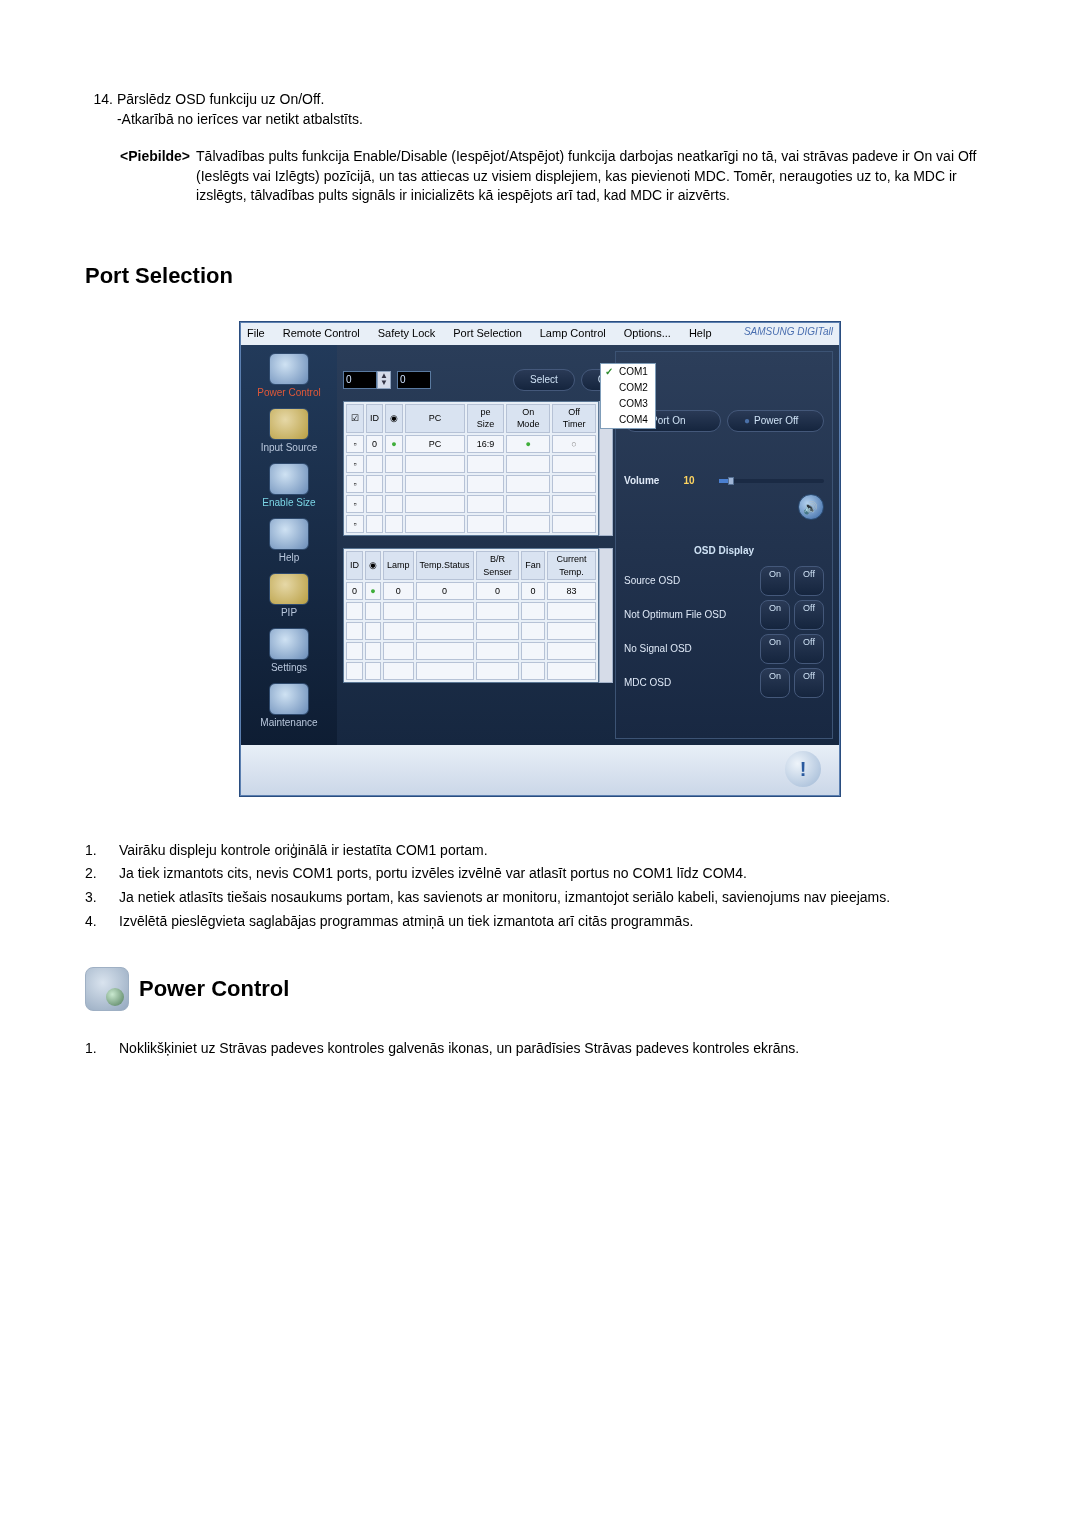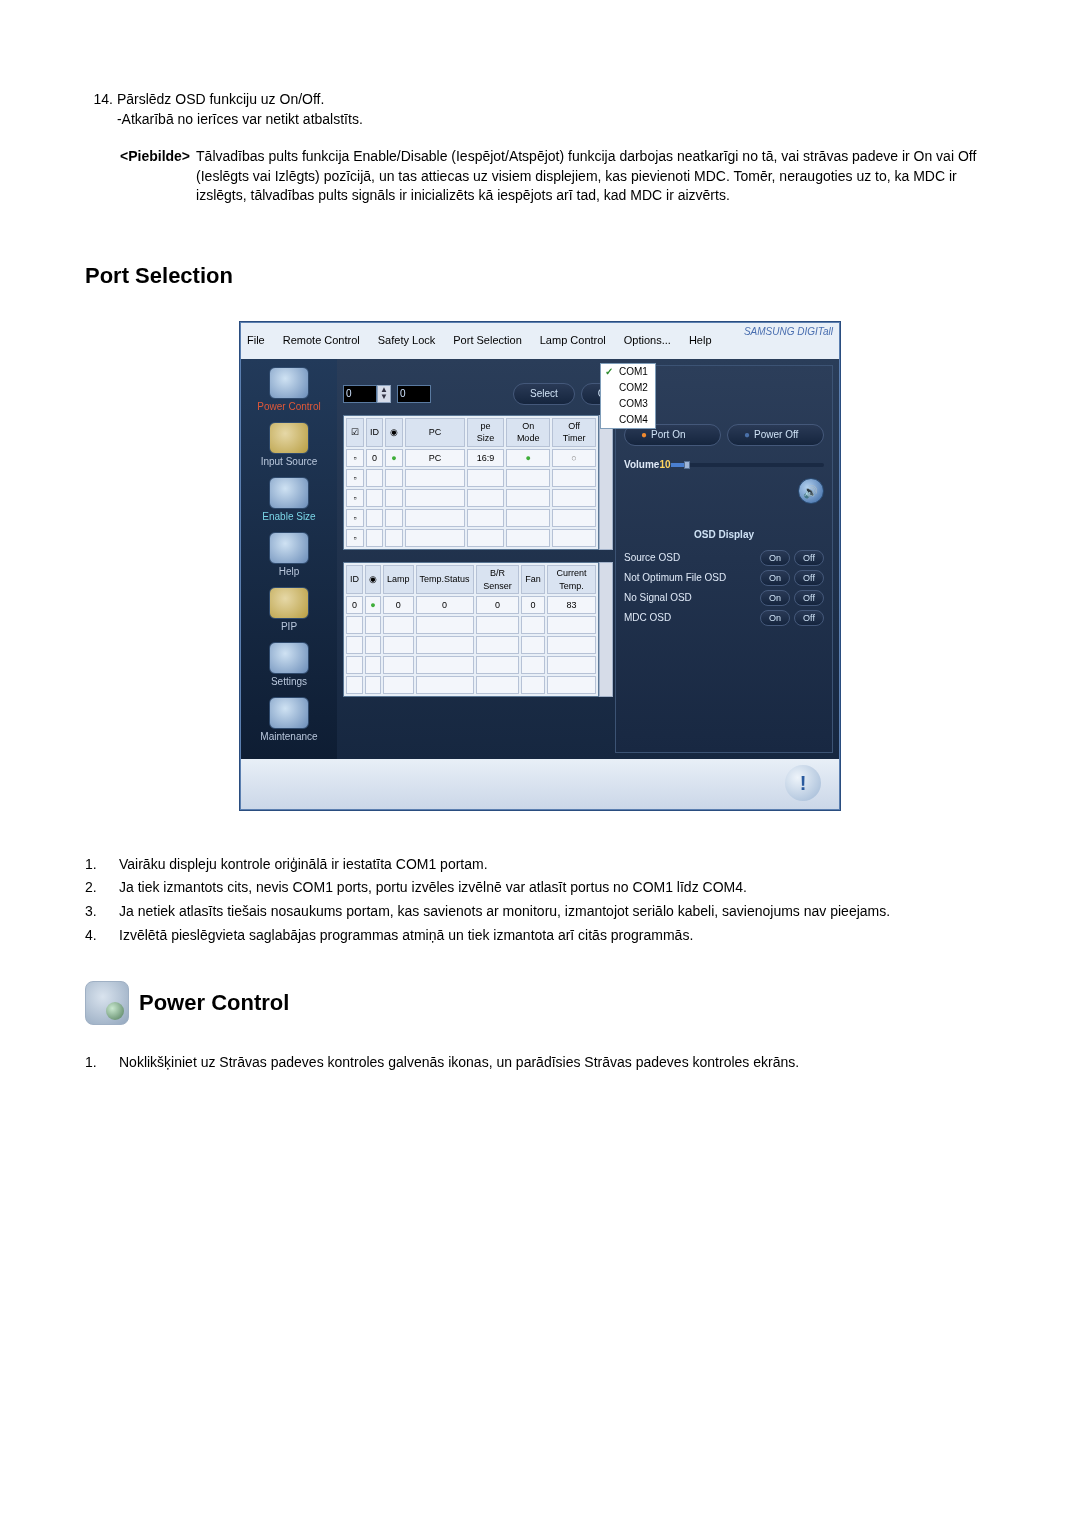--- a/index.html
+++ b/index.html
@@ -31,21 +31,21 @@
   .titlebar {
     height: 20px; background: linear-gradient(#3a6ab8, #1d4d9a);
     display: flex; align-items: center; padding: 0 4px;
     position: relative;
   }
   .titlebar .t-icon { width: 14px; height: 14px; background: #7fb6e6; border:1px solid #2a5daa; margin-right: 4px;}
   .titlebar .t-text { color:#fff; font-weight:bold; font-size:11px; }
   .titlebar .close { position:absolute; right:3px; top:2px; width:16px; height:16px; background:#dd3c10; color:#fff; text-align:center; line-height:14px; border:1px solid #a12400; font-weight:bold; font-size:11px;}
 
   .menubar {
-    height: 36px; background: #e8eff7;
+    height: 22px; background: #e8eff7;
     display: flex; align-items: center;
     padding: 0 6px; color:#000;
     position: relative;
   }
   .menubar .menu-item { margin-right: 18px; font-size:11px; }
   .menubar .brand { position:absolute; right:6px; top:2px; font-size:10px; color:#4a6fb0; font-style:italic;}
 
   .port-dropdown {
     position:absolute; left:359px; top:40px; width:56px;
     background:#fff; border:1px solid #7f9db9; color:#000;
@@ -81,31 +81,31 @@
   .grid th { background:#d9e3f1; font-weight:normal;}
   .grid td { background:#f3f6fb;}
   .grid .empty td { background:#f3f6fb; height:18px;}
   .scroll { width:14px; background:#d6dce8; border:1px solid #a3b2c9; }
 
   .right-panel {
     position:absolute; right:6px; top:6px; width:218px; height:388px;
     background:linear-gradient(#2c3e5a,#182842); border:1px solid #3c5374; padding:6px 8px;
   }
   .right-panel .btn-row { display:flex; gap:6px; margin-top:52px; margin-bottom:10px;}
-  .volume { display:flex; align-items:center; gap:0; margin-top:12px; }
+  .volume { display:flex; align-items:center; gap:24px; margin-top:42px; }
   .volume .lbl { font-size:10px; color:#dfe9f7; font-weight:bold;}
   .volume .val { color:#ffd560; font-size:10px; font-weight:bold;}
   .vol-track { flex:1; height:4px; background:#1a2a44; border-radius:2px; position:relative;}
   .vol-track::before { content:""; position:absolute; left:0; top:0; height:4px; width:10%; background:#4a7fd0;}
   .vol-track .handle { position:absolute; left:9%; top:-2px; width:6px; height:8px; background:#9fb5d6; border:1px solid #556f92;}
   .spk { width:26px; height:26px; background:radial-gradient(circle at 35% 35%, #b3d1ef, #3564a2); border-radius:50%; border:1px solid #2a4b72; margin-left:auto; margin-top:6px; color:#fff; text-align:center; line-height:26px; font-size:12px;}
   .osd-title { text-align:center; color:#cfe2f5; font-size:10px; margin-top:24px; margin-bottom:8px; font-weight:bold;}
   .osd-row { display:flex; align-items:center; margin:4px 0;}
   .osd-row .l { flex:1; font-size:10px; color:#dfe9f7; font-weight:normal;}
-  .small-btn { width:30px; height:16px; background:linear-gradient(#2a3a56,#15253e); border:1px solid #44587a; border-radius:8px; color:#cfe2f5; text-align:center; line-height:14px; font-size:9px; margin-left:4px;}
+  .small-btn { width:30px; height:30px; background:linear-gradient(#2a3a56,#15253e); border:1px solid #44587a; border-radius:8px; color:#cfe2f5; text-align:center; line-height:14px; font-size:9px; margin-left:4px;}
   .excl { width:36px; height:36px; background:radial-gradient(circle at 35% 35%, #eef4fa, #9db6d4); border-radius:50%; position:absolute; right:18px; bottom:8px; color:#2a5a9e; text-align:center; line-height:36px; font-size:20px; font-weight:bold;}
   .footer-bar { height:50px; background:linear-gradient(#e8eff7,#cbd7e8); position:relative;}
 
   .power-head { display:flex; align-items:center; margin-top:36px; }
   .power-icon { width:44px; height:44px; background:radial-gradient(circle at 40% 35%, #d9e3ee, #93a7be); border-radius:8px; margin-right:10px; position:relative; border:1px solid #9fb0c4;}
   .power-icon::after { content:""; position:absolute; right:4px; bottom:4px; width:18px; height:18px; border-radius:50%; background:radial-gradient(circle at 35% 35%, #c9e8cf, #4e7a58);}
 
   ol.numbered { list-style:none; margin-top:4px; }
   ol.numbered li { display:flex; margin-bottom:4px; }
   ol.numbered li .n { width:22px; }

